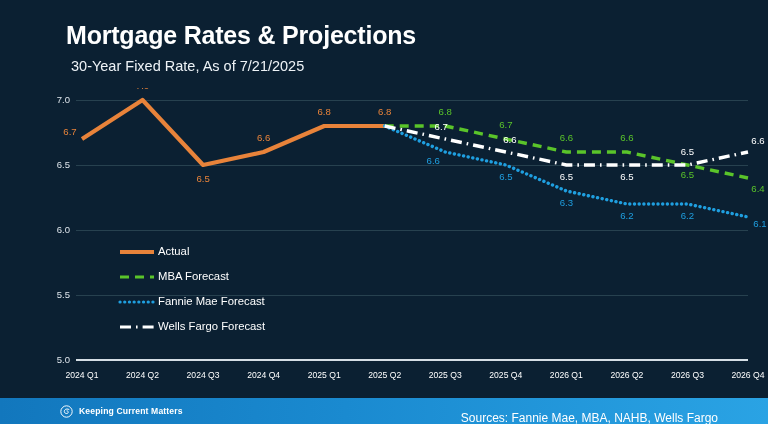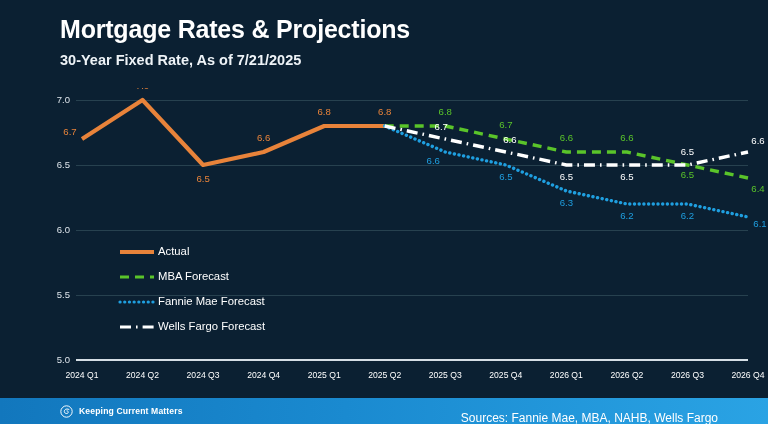--- a/index.html
+++ b/index.html
@@ -26,27 +26,27 @@
     left: 60px;
     top: 16px;
     width: 640px;
   }
   #chart-title {
     font-size: 25px;
     font-weight: bold;
     letter-spacing: -0.2px;
     color: #ffffff;
     line-height: 1.1;
-    margin: 0;
+    margin: 6px;
   }
   #chart-subtitle {
     font-size: 14.5px;
-    font-weight: bold;
+    font-weight: normal;
     color: #eef3f7;
-    margin: 9px 0 0 0;
+    margin: 9px 0 0 11px;
     line-height: 1.1;
   }
   
   #plot-wrap {
     position: absolute;
     left: 0;
     top: 88px;
     width: 768px;
     height: 300px;
   }

